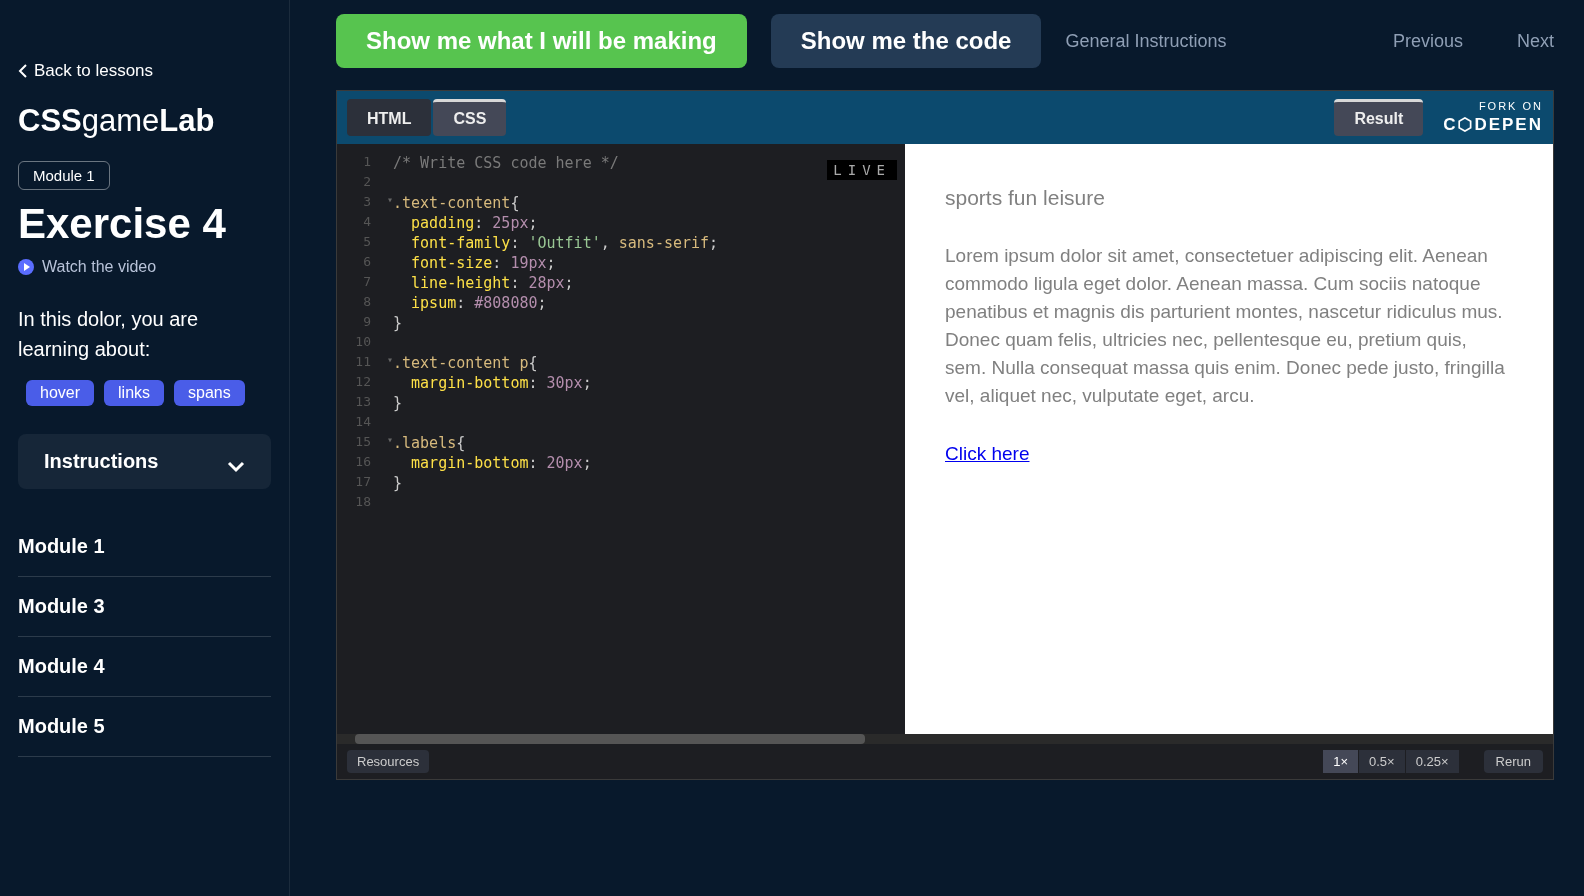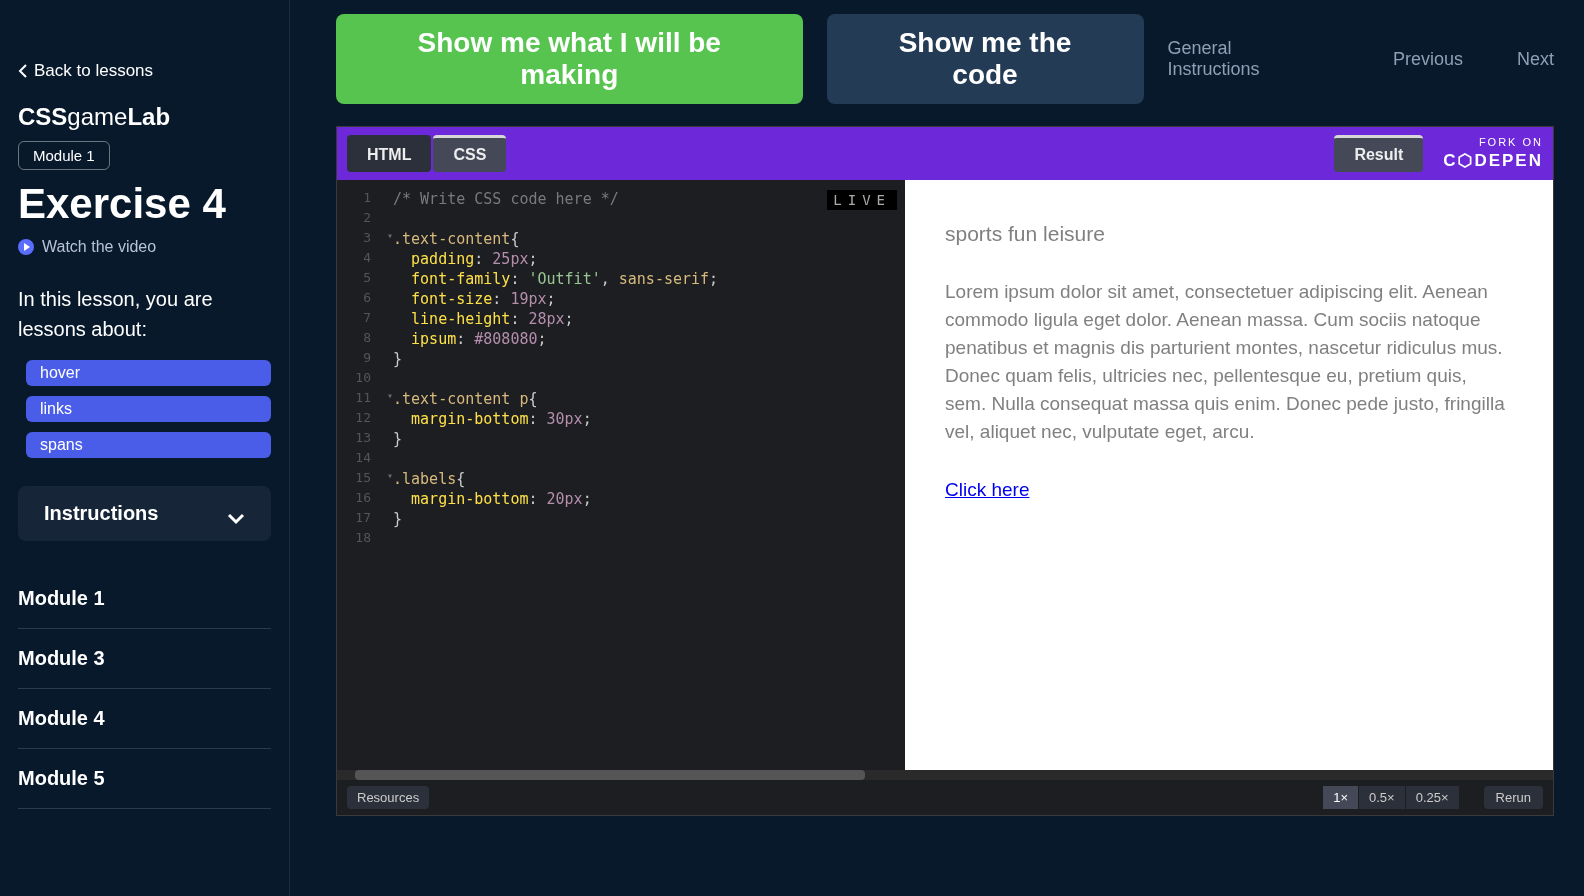--- a/index.html
+++ b/index.html
@@ -25,23 +25,23 @@
   gap: 6px;
   color: #fff;
   font-size: 17px;
   font-weight: 400;
   margin-bottom: 22px;
   cursor: pointer;
   margin-top: 46px;
 }
 .back-link svg { width: 10px; height: 14px; }
 .logo {
-  font-size: 24px;
+  font-size: 31px;
   font-weight: 700;
-  margin-bottom: 10px;
+  margin-bottom: 22px;
 }
 .logo .thin { font-weight: 300; }
 .module-badge {
   display: inline-block;
   border: 1px solid rgba(255,255,255,0.4);
   border-radius: 6px;
   padding: 5px 14px;
   font-size: 15px;
   font-weight: 500;
   margin-bottom: 10px;
@@ -60,21 +60,21 @@
   margin-bottom: 28px;
   cursor: pointer;
 }
 .watch-video svg { width: 16px; height: 16px; fill: #6c8fff; }
 .lesson-intro {
   font-size: 20px;
   font-weight: 500;
   line-height: 1.5;
   margin-bottom: 16px;
 }
-.tags { display: flex; gap: 10px; margin-bottom: 28px; padding-left: 8px; flex-direction: column; }
+.tags { display: flex; gap: 10px; margin-bottom: 28px; padding-left: 8px; }
 .tag {
   background: #4a5de8;
   color: #fff;
   padding: 4px 14px;
   border-radius: 6px;
   font-size: 16px;
   font-weight: 500;
 }
 .instructions-toggle {
   background: rgba(255,255,255,0.06);
@@ -103,23 +103,23 @@
   display: flex;
   flex-direction: column;
 }
 .top-buttons {
   display: flex;
   align-items: center;
   gap: 24px;
   margin-bottom: 22px;
 }
 .btn {
-  padding: 13px 46px;
+  padding: 13px 30px;
   border-radius: 8px;
-  font-size: 28px;
+  font-size: 24px;
   font-weight: 600;
   cursor: pointer;
   border: none;
   color: #fff;
 }
 .btn-green { background: #57c44f; }
 .btn-dark { background: #243b55; }
 .text-link {
   color: #8f9fb5;
   font-size: 18px;
@@ -133,21 +133,21 @@
   margin-left: 30px;
 }
 .codepen-embed {
   background: #111;
   border: 1px solid #3a3a3a;
   display: flex;
   flex-direction: column;
   height: 690px;
 }
 .embed-header {
-  background: #6d28d9;
+  background: #0c4a6e;
   display: flex;
   align-items: center;
   padding: 8px 10px;
   gap: 2px;
 }
 .embed-tab {
   padding: 8px 20px;
   font-size: 16px;
   font-weight: 600;
   color: #eee;
@@ -183,21 +183,21 @@
   flex: 1;
   background: #1d1e22;
   position: relative;
   font-family: 'Menlo', 'Monaco', monospace;
   font-size: 15px;
   padding: 10px 0;
   overflow: hidden;
 }
 .live-badge {
   position: absolute;
-  top: 10px;
+  top: 16px;
   right: 8px;
   background: #000;
   color: #aaa;
   font-size: 14px;
   letter-spacing: 6px;
   padding: 2px 6px;
 }
 .code-line { display: flex; height: 20px; }
 .gutter {
   width: 48px;
@@ -289,21 +289,21 @@
   </div>
   <div class="module-badge">Module 1</div>
   <h1 class="exercise-title">Exercise 4</h1>
   <div class="watch-video">
     <svg viewBox="0 0 16 16">
         <circle cx="8" cy="8" r="8" fill="#5a6dff"></circle>
         <path d="M6 4l6 4-6 4z" fill="#fff"></path>
       </svg>
     <span>Watch the video</span>
   </div>
-  <p class="lesson-intro">In this lesson, you are lessons about:</p>
+  <p class="lesson-intro">In this dolor, you are learning about:</p>
   <div class="tags">
     <span class="tag">hover</span>
     <span class="tag">links</span>
     <span class="tag">spans</span>
   </div>
   <div class="instructions-toggle">
     <span>Instructions</span>
     <svg viewBox="0 0 18 12">
         <path d="M2 2l7 7 7-7" stroke="#fff" stroke-width="3" fill="none"></path>
       </svg>

